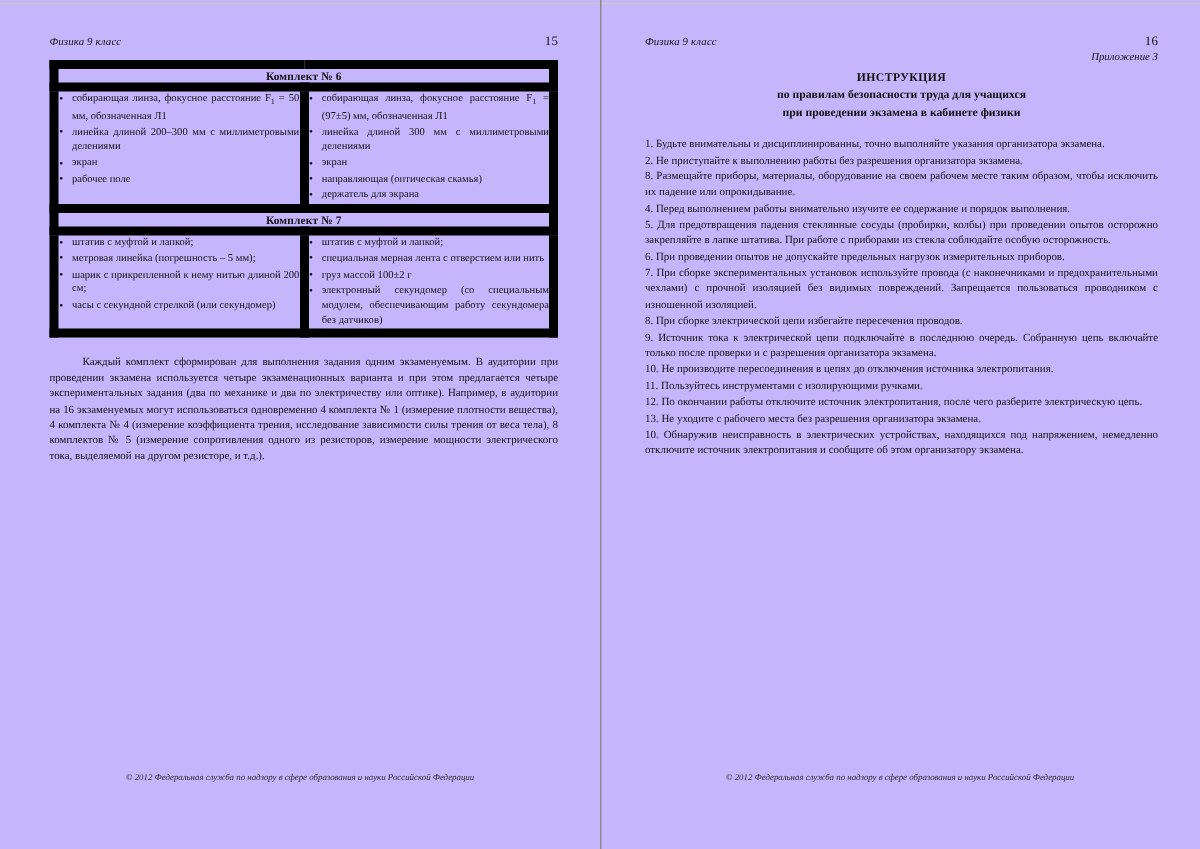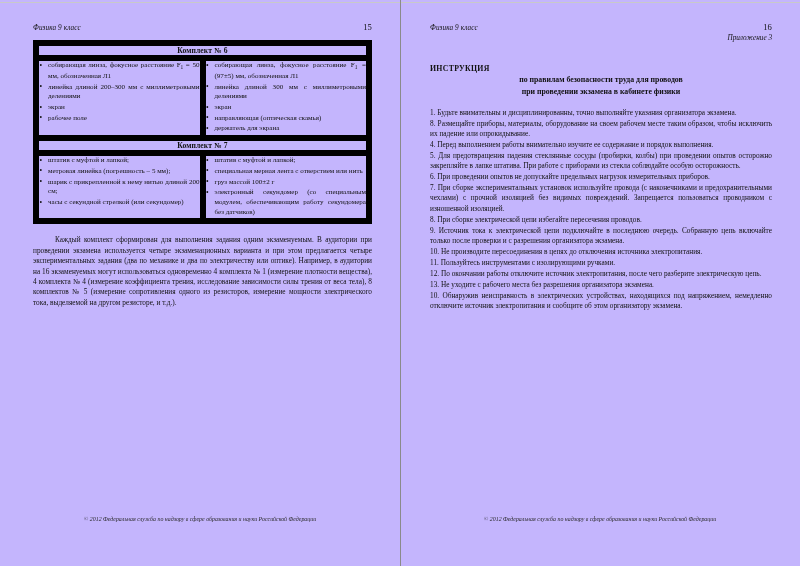--- a/index.html
+++ b/index.html
@@ -111,23 +111,24 @@
     font-size: 7.3px;
     line-height: 1.42;
     text-align: justify;
     text-indent: 22px;
     margin: 11px 0 0 0;
     hyphens: manual;
   }
 
   
   .doc-title {
+    text-align: center;
     font-weight: bold;
     font-size: 7.8px;
-    margin-top: 22px;
+    margin-top: 5px;
     letter-spacing: .3px;
   }
   .doc-subtitle {
     text-align: center;
     font-weight: bold;
     font-size: 7.8px;
     line-height: 1.45;
     margin-top: 1px;
   }
   .rules {
@@ -224,25 +225,26 @@
 
   <div class="page right">
 
     <div class="running-head">
       <span>Физика  9 класс</span>
       <span class="folio">16</span>
     </div>
     <div class="appendix-line">Приложение 3</div>
 
     <div class="doc-title">ИНСТРУКЦИЯ</div>
-    <div class="doc-subtitle">по правилам безопасности труда для проводов</div>
+    <div class="doc-subtitle">по правилам безопасности труда для учащихся</div>
     <div class="doc-subtitle">при проведении экзамена в кабинете физики</div>
 
     <div class="rules">
       <p class="rule-item">1.  Будьте внимательны и дисциплинированны, точно выполняйте указания организатора экзамена.</p>
+      <p class="rule-item">2. Не приступайте к выполнению работы без разрешения организатора экзамена.</p>
       <p class="rule-item">8. Размещайте приборы, материалы, оборудование на своем рабочем месте таким образом, чтобы исключить их падение или опрокидывание.</p>
       <p class="rule-item">4.  Перед выполнением работы внимательно изучите ее содержание и порядок выполнения.</p>
       <p class="rule-item">5.  Для предотвращения падения стеклянные сосуды (пробирки, колбы) при проведении опытов осторожно закрепляйте в лапке штатива. При работе с приборами из стекла соблюдайте особую осторожность.</p>
       <p class="rule-item">6. При проведении опытов не допускайте предельных нагрузок измерительных приборов.</p>
       <p class="rule-item">7.  При сборке экспериментальных установок используйте провода (с наконечниками и предохранительными чехлами) с прочной изоляцией без видимых повреждений. Запрещается пользоваться проводником с изношенной изоляцией.</p>
       <p class="rule-item">8. При сборке электрической цепи избегайте пересечения проводов.</p>
       <p class="rule-item">9. Источник тока к электрической цепи подключайте в последнюю очередь. Собранную цепь включайте только после проверки и с разрешения организатора экзамена.</p>
       <p class="rule-item">10.  Не производите пересоединения в цепях до отключения источника электропитания.</p>
       <p class="rule-item">11. Пользуйтесь инструментами с изолирующими ручками.</p>
       <p class="rule-item">12.  По окончании работы отключите источник электропитания, после чего разберите электрическую цепь.</p>

